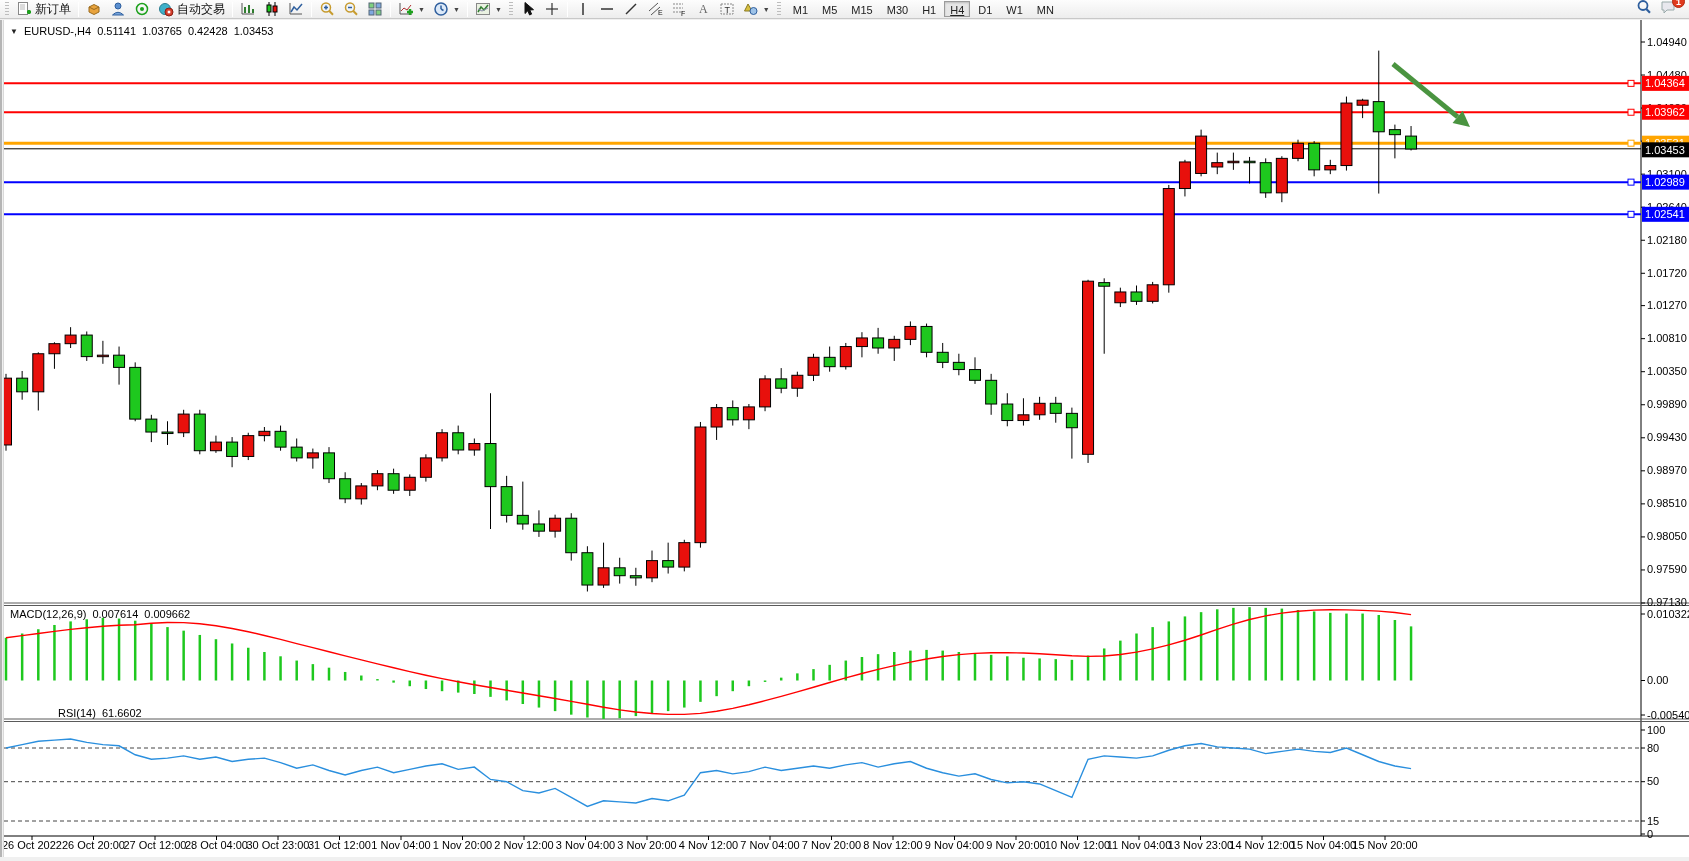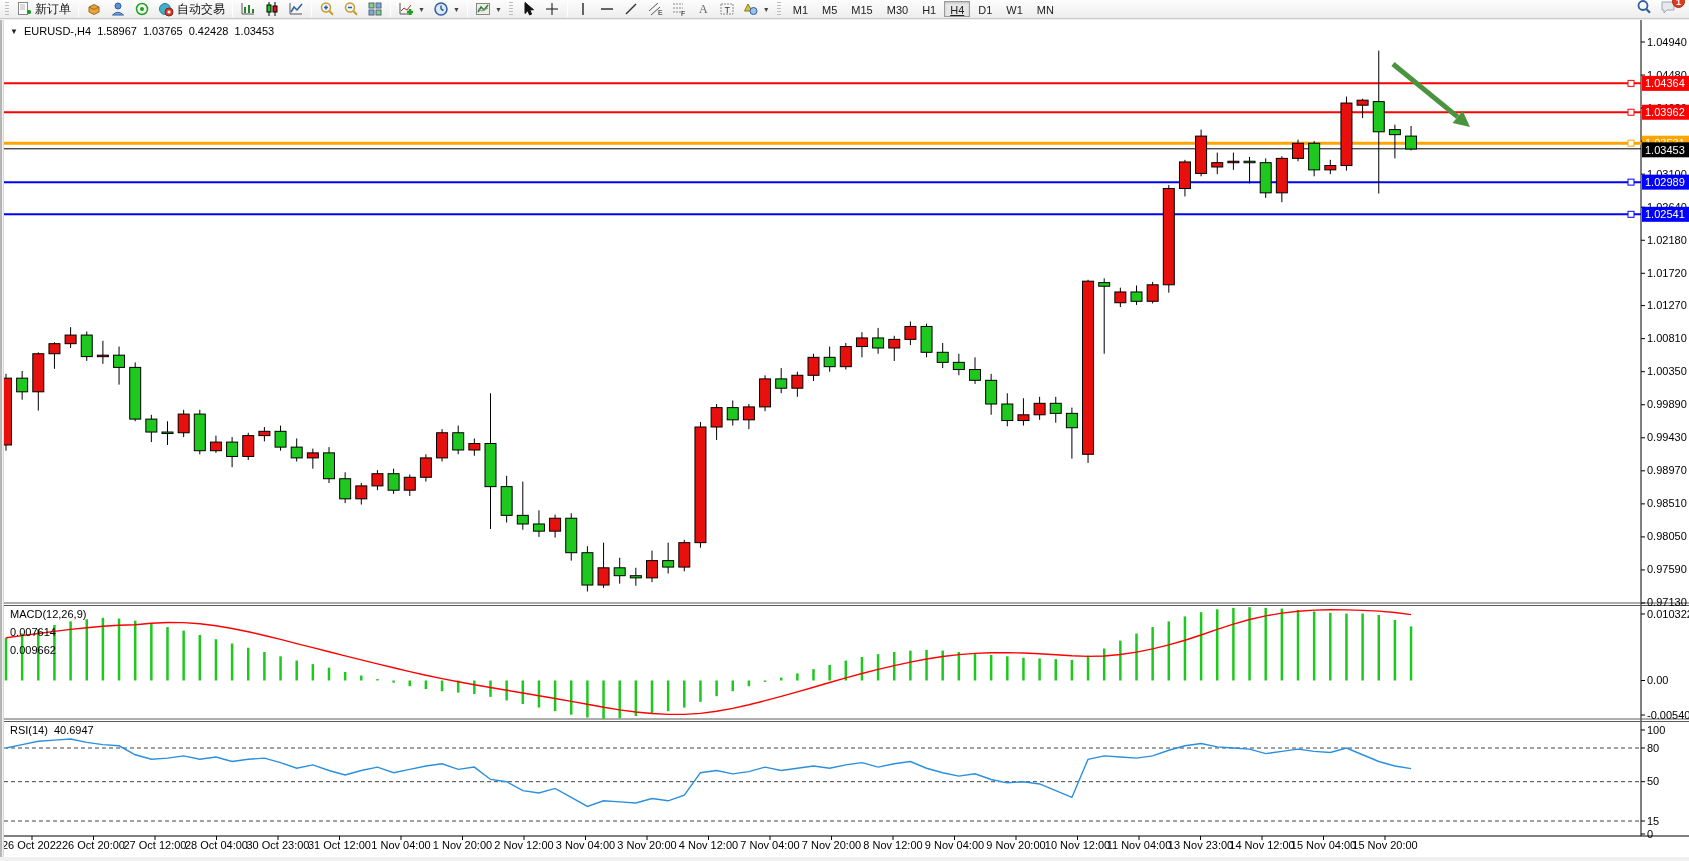--- a/index.html
+++ b/index.html
@@ -31,22 +31,22 @@
 
   
   #chartwin { position:absolute; left:0; top:20px; width:1689px; height:841px; background:#fff; }
   .left-gutter { position:absolute; left:0; top:0; width:4px; height:837px;
     border-left:2px solid #b5b5b5; border-right:1px solid #d9d9d9; background:#f0f0f0; }
   #chart-svg-holder { position:absolute; left:0; top:0; width:1689px; height:721px; }
   #chart-title { position:absolute; left:10px; top:5px; font-size:11px; color:#000; z-index:5;
     display:flex; gap:6px; align-items:center; }
   #chart-title .menu-tri { font-size:8px; color:#222; }
   .ind-label { position:absolute; left:10px; font-size:11px; color:#000; z-index:5; display:flex; gap:6px; }
-  #macd-label { top:588px;flex-direction:column; }
-  #rsi-label  { top:704px; }
+  #macd-label { top:588px; }
+  #rsi-label  { top:687px;margin-left:48px; }
   #bottom-strip { position:absolute; left:0; top:837px; width:1689px; height:4px; background:#f0f0f0; }
 </style>
 </head>
 <body>
 
 <div id="app">
 
   <div id="toolbar">
     <div class="tb-grip"></div>
 
@@ -747,32 +747,32 @@
             <line x1="1393" y1="44" x2="1457.616683212747" y2="96.8681953558838" stroke="#4a9440" stroke-width="5"></line>
             <polygon points="1470,107 1452.5507808906889,103.05985374951037 1462.682585534805,90.67653696225723" fill="#4a9440"></polygon>
           </g>
         </svg>
       </div>
     <div class="left-gutter"></div>
 
     <div id="chart-title">
       <span class="menu-tri">▼</span>
       <span>EURUSD-,H4</span>
-      <span>1.58967</span>
+      <span>0.51141</span>
       <span>1.03765</span>
       <span>0.42428</span>
       <span>1.03453</span>
     </div>
 
     <div class="ind-label" id="macd-label">
       <span>MACD(12,26,9)</span>
       <span>0.007614</span>
       <span>0.009662</span>
     </div>
 
     <div class="ind-label" id="rsi-label">
       <span>RSI(14)</span>
-      <span>40.6947</span>
+      <span>61.6602</span>
     </div>
 
     <div id="bottom-strip"></div>
   </div>
 </div>
 
 </body></html>

